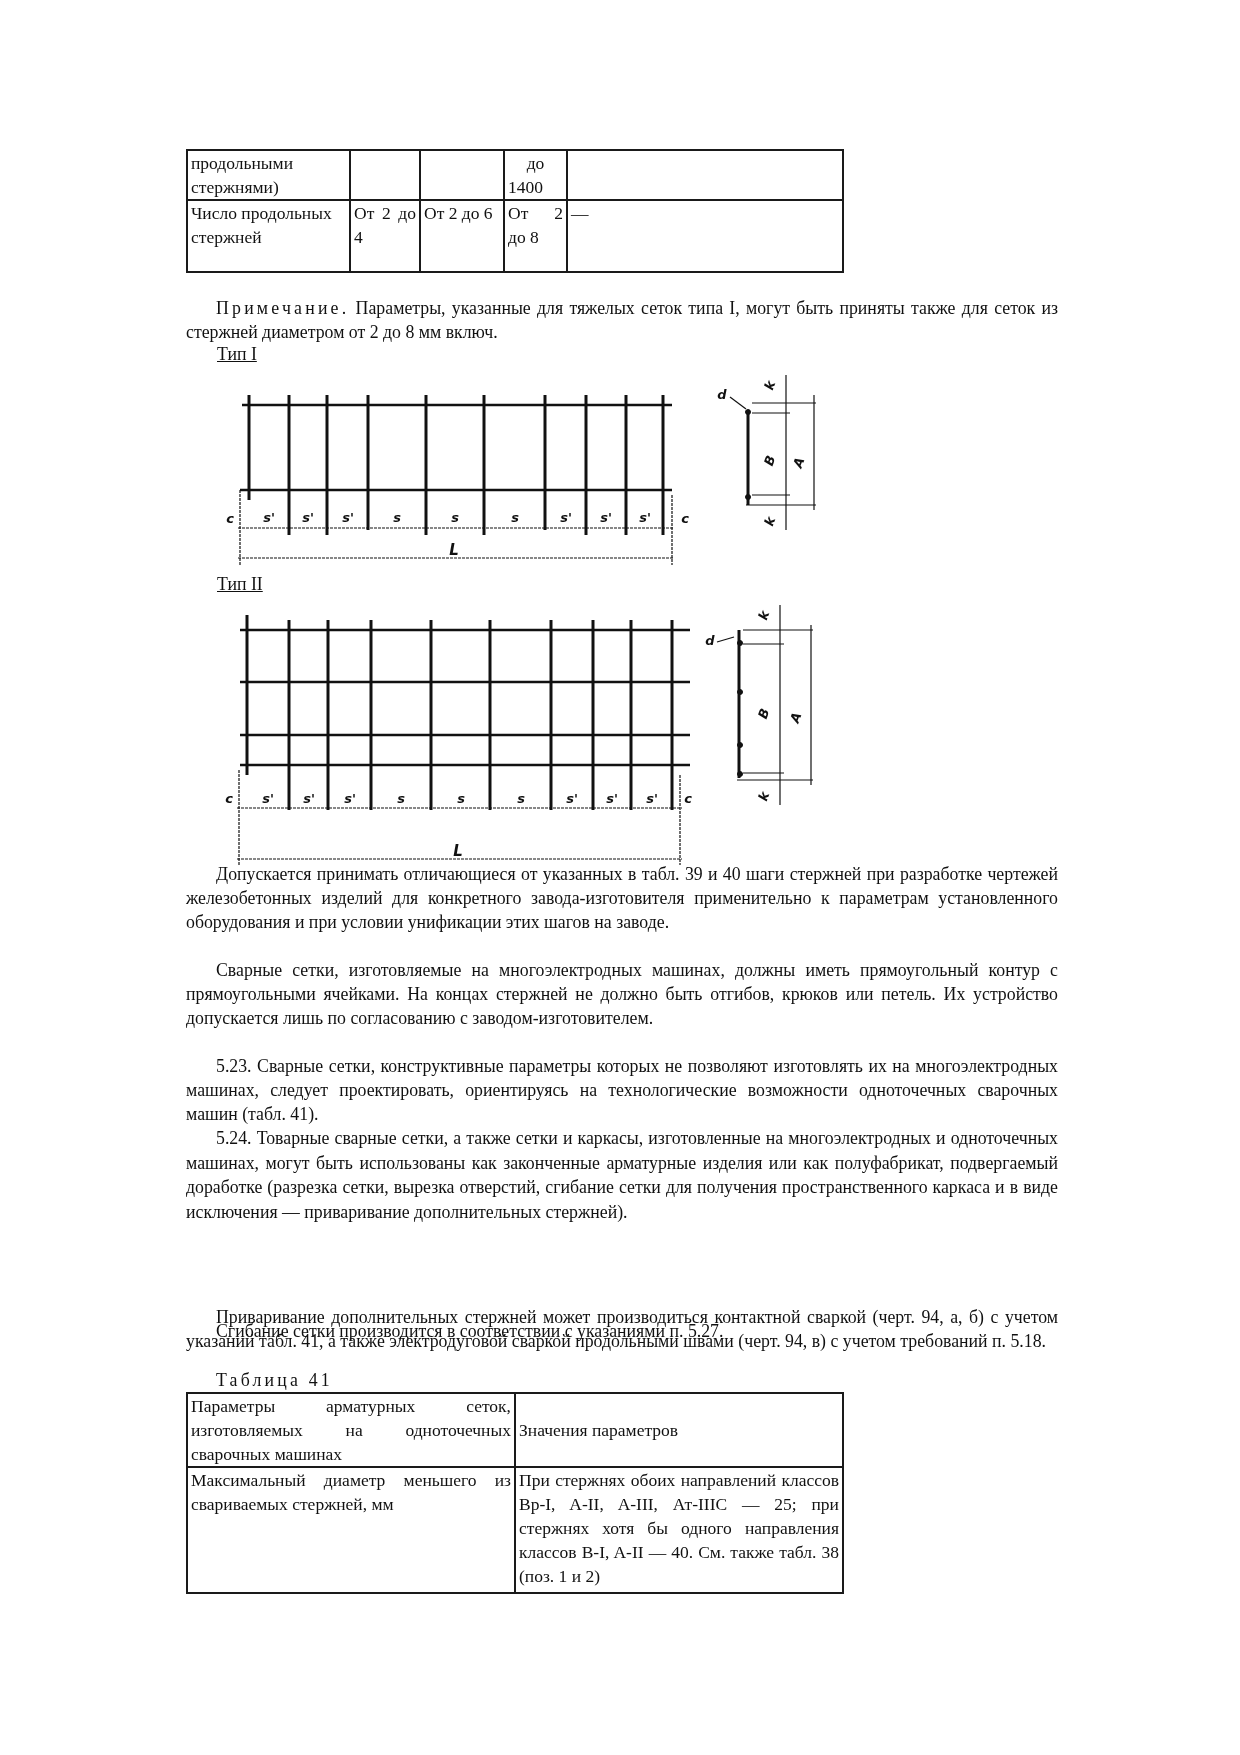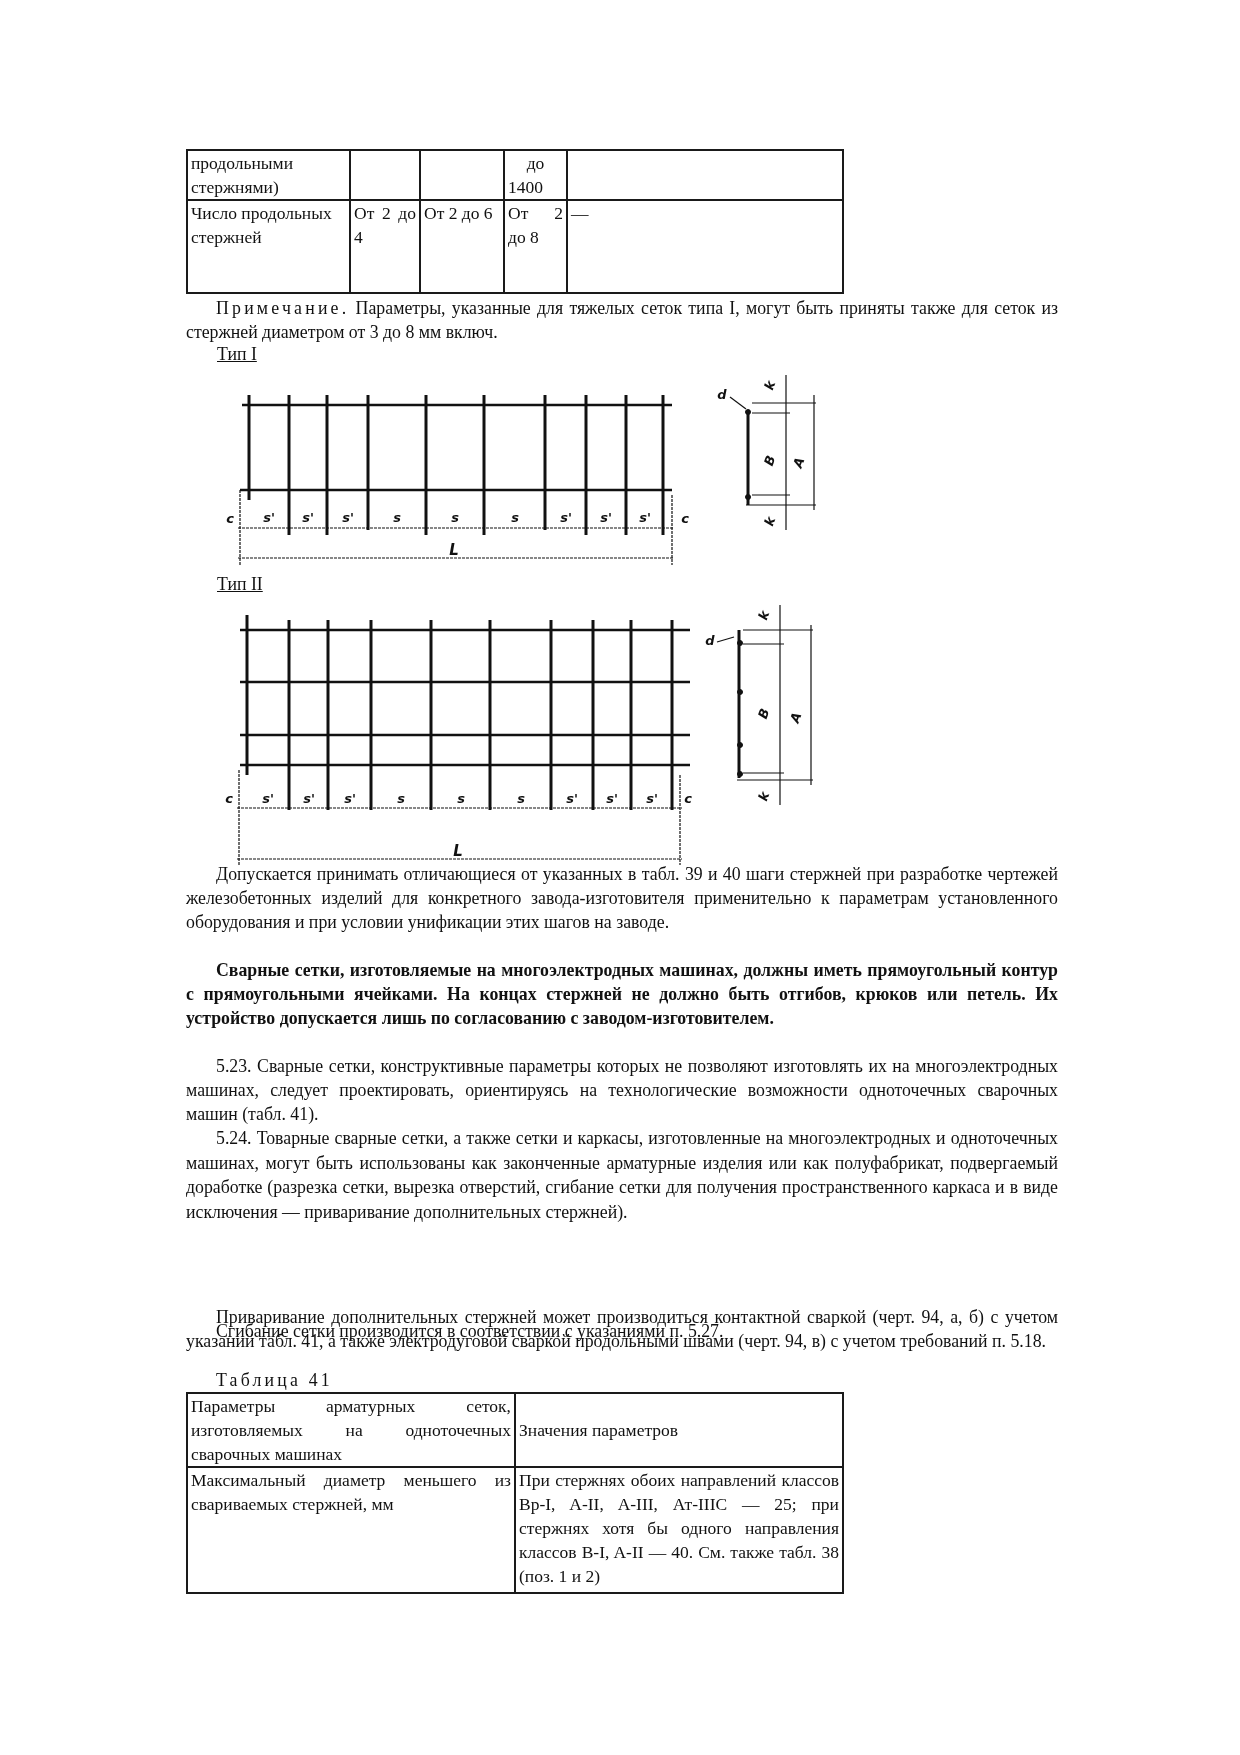--- a/index.html
+++ b/index.html
@@ -31,32 +31,32 @@
         <col>
     </colgroup>
     <tbody>
         <tr style="height:49px;">
       <td style="text-align:left;">продольными стержнями)</td>
       <td></td>
       <td></td>
       <td style="text-align:center;">до 1400</td>
       <td></td>
     </tr>
-    <tr style="height:93px;">
+    <tr style="height:72px;">
       <td style="text-align:left;">Число продольных стержней</td>
       <td>От 2 до 4</td>
       <td>От 2 до 6</td>
       <td>От 2 до 8</td>
       <td style="text-align:center;">—</td>
     </tr>
   </tbody>
     </table>
 
   <div class="p" style="top:296px;">
-    <span class="ind"></span><span class="spaced">Примечание.</span><span> Параметры, указанные для тяжелых сеток типа I, могут быть приняты также для сеток из стержней диаметром от 3 до 8 мм включ.</span>
+    <span class="ind"></span><span class="spaced">Примечание.</span><span> Параметры, указанные для тяжелых сеток типа I, могут быть приняты также для сеток из стержней диаметром от 2 до 8 мм включ.</span>
   </div>
 
   <div class="label-u" style="top:344px;">Тип I</div>
 
   <svg class="fig" width="480" height="200" viewBox="0 0 480 200" style="left:220px; top:375px;">
     <g stroke="#111" fill="none">
       <line x1="22" y1="30" x2="452" y2="30" stroke-width="2.5"></line>
       <line x1="20" y1="115" x2="452" y2="115" stroke-width="2.5"></line>
       <g stroke-width="3">
         <line x1="29" y1="20" x2="29" y2="125"></line>
@@ -178,21 +178,21 @@
     <g font-size="13" text-anchor="middle">
       <text x="30" y="50">d</text>
       <text x="88" y="22" transform="rotate(-70 88 22)">k</text>
       <text x="88" y="120" transform="rotate(-70 88 120)">B</text>
       <text x="120" y="124" transform="rotate(-70 120 124)">A</text>
       <text x="88" y="203" transform="rotate(-70 88 203)">k</text>
     </g>
   </svg>
 
   <div class="p" style="top:862px;"><span class="ind"></span><span>Допускается принимать отличающиеся от указанных в табл. 39 и 40 шаги стержней при разработке чертежей железобетонных изделий для конкретного завода-изготовителя применительно к параметрам установленного оборудования и при условии унификации этих шагов на заводе.</span></div>
-  <div class="p" style="top:958px;font-weight:bold;"><span class="ind"></span><span>Сварные сетки, изготовляемые на многоэлектродных машинах, должны иметь прямоугольный контур с прямоугольными ячейками. На концах стержней не должно быть отгибов, крюков или петель. Их устройство допускается лишь по согласованию с заводом-изготовителем.</span></div>
+  <div class="p" style="top:958px;"><span class="ind"></span><span>Сварные сетки, изготовляемые на многоэлектродных машинах, должны иметь прямоугольный контур с прямоугольными ячейками. На концах стержней не должно быть отгибов, крюков или петель. Их устройство допускается лишь по согласованию с заводом-изготовителем.</span></div>
   <div class="p" style="top:1054px;"><span class="ind"></span><span>5.23. Сварные сетки, конструктивные параметры которых не позволяют изготовлять их на многоэлектродных машинах, следует проектировать, ориентируясь на технологические возможности одноточечных сварочных машин (табл. 41).</span></div>
   <div class="p" style="top:1126px; line-height:24.5px;"><span class="ind"></span><span>5.24. Товарные сварные сетки, а также сетки и каркасы, изготовленные на многоэлектродных и одноточечных машинах, могут быть использованы как законченные арматурные изделия или как полуфабрикат, подвергаемый доработке (разрезка сетки, вырезка отверстий, сгибание сетки для получения пространственного каркаса и в виде исключения — приваривание дополнительных стержней).</span></div>
   <div class="p" style="top:1299px;margin-top:6px;"><span class="ind"></span><span>Приваривание дополнительных стержней может производиться контактной сваркой (черт. 94, а, б) с учетом указаний табл. 41, а также электродуговой сваркой продольными швами (черт. 94, в) с учетом требований п. 5.18.</span></div>
   <div class="p" style="top:1319px;"><span class="ind"></span><span>Сгибание сетки производится в соответствии с указаниями п. 5.27.</span></div>
 
   <div class="p spaced" style="top:1368px; left:216px; width:auto;"><span>Таблица 41</span></div>
 
   <table class="t" style="left:186px; top:1392px; width:658px;">
     <colgroup>
         <col style="width:328px">

